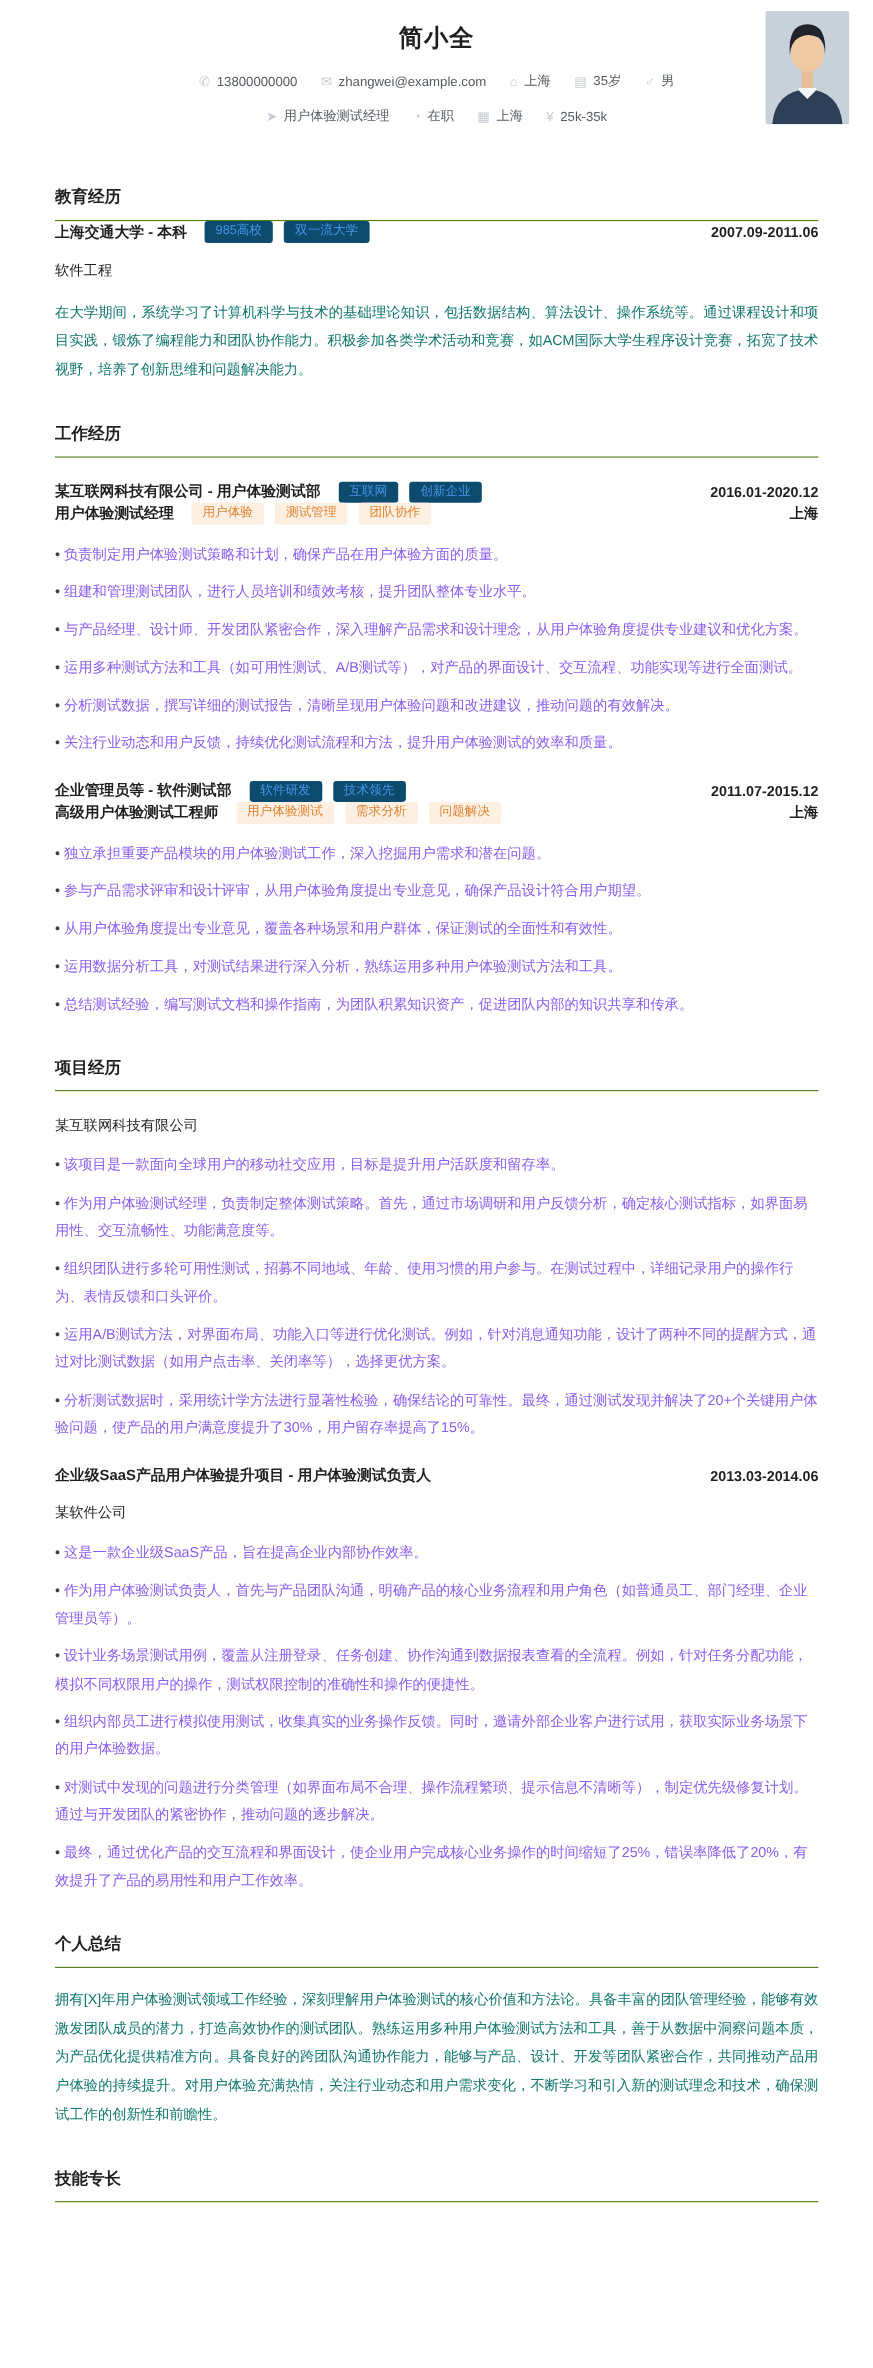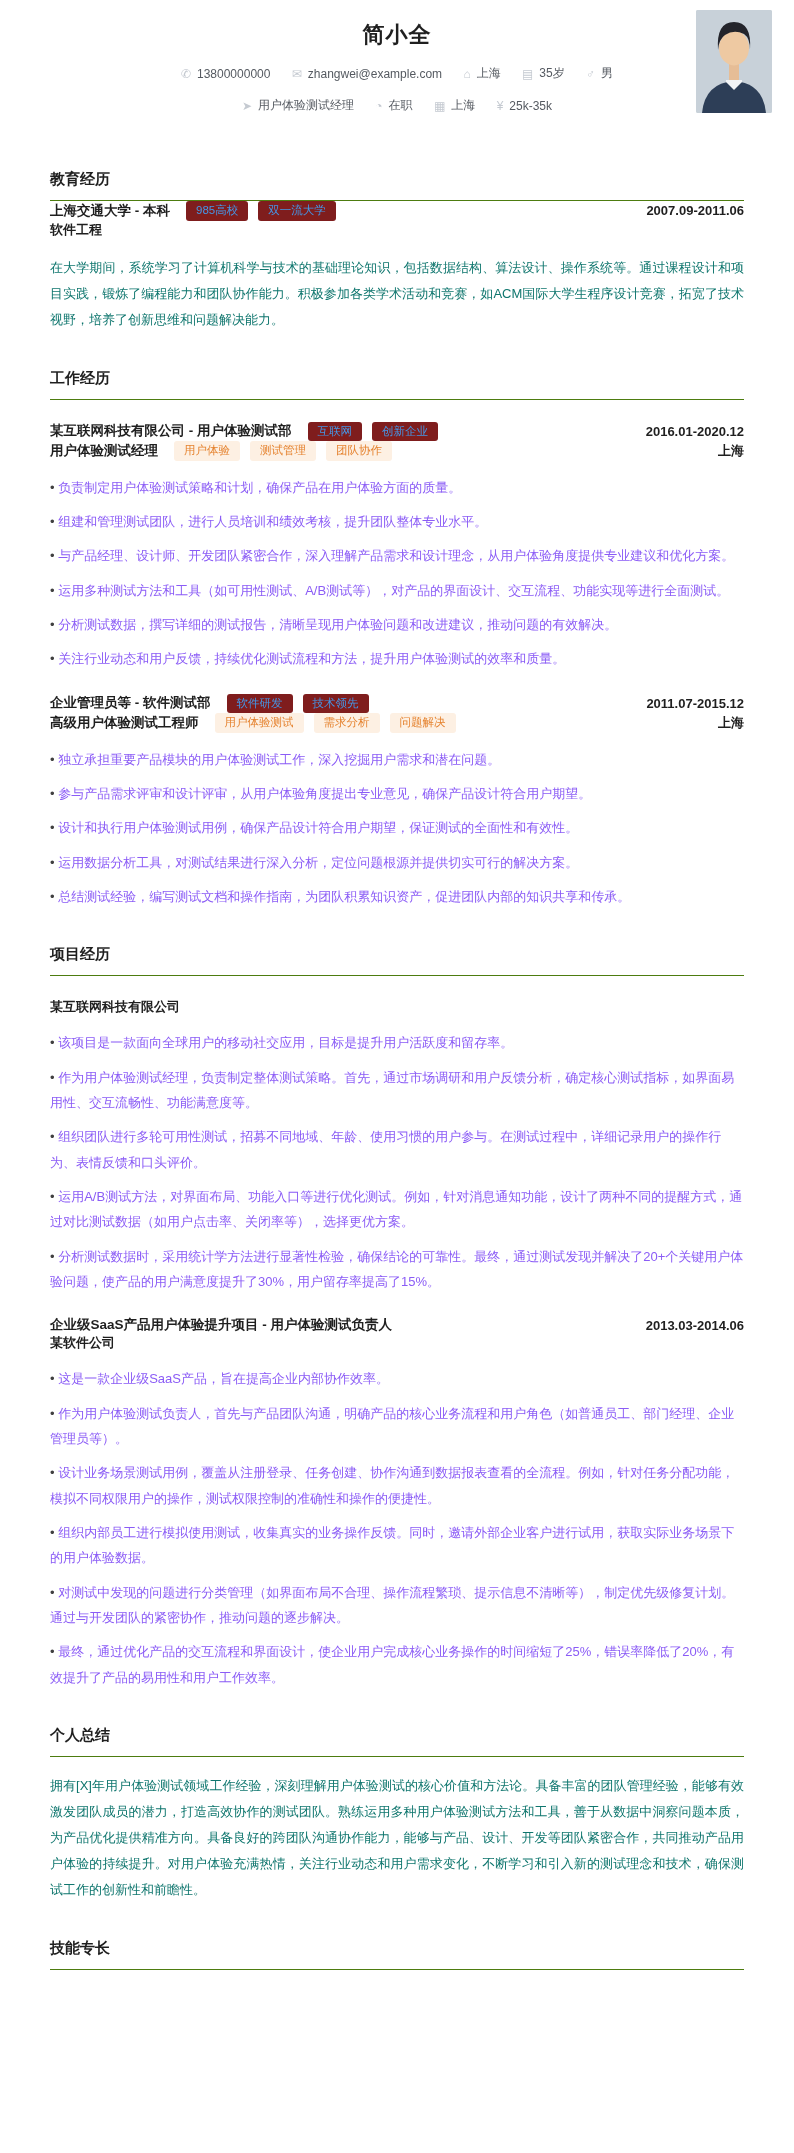--- a/index.html
+++ b/index.html
@@ -24,25 +24,25 @@
   .sec { margin-top:36px; }
   .sec:first-of-type { margin-top:44px; }
   .sec-title { font-size:15px; font-weight:700; color:#1f1f1f;
                padding-bottom:11px; border-bottom:1px solid #4d7c0f; }
 
   .entry { margin-top:22px; }
   .entry-head { display:flex; justify-content:space-between; align-items:center; }
   .eh-left { display:flex; align-items:center; flex-wrap:wrap; }
   .e-title { font-size:13.5px; font-weight:700; color:#1f1f1f; margin-right:6px; }
   .e-date { font-size:13px; font-weight:700; color:#1f1f1f; white-space:nowrap; }
-  .e-sub { font-size:13px; font-weight:700; color:#1f1f1f; }
+  .e-sub { font-size:13px; font-weight:400; margin-top:16px; color:#1f1f1f; }
 
   .tag { display:inline-block; font-size:11.5px; line-height:1; padding:4px 10px;
          border-radius:3px; margin-left:10px; font-weight:400; }
-  .tag.blue   { color:#4596e6; background:#7f1d1d; }
+  .tag.blue   { color:#4596e6; background:#0c4a6e; }
   .tag.orange { color:#e5822e; background:#fdf0e3; }
 
   .body-text { font-size:13px; color:#0f766e; line-height:2.0; margin-top:16px; text-align:justify; }
 
   ul.blt { list-style:none; margin-top:14px; }
   ul.blt li { font-size:13px; color:#8b5cf6; line-height:1.95; margin-bottom:9px; }
   ul.blt li::before { content:"•  "; color:#404040; }
 </style>
 </head>
 <body>
@@ -162,22 +162,22 @@
           <span class="e-title">高级用户体验测试工程师</span>
           <span class="tag orange">用户体验测试</span>
           <span class="tag orange">需求分析</span>
           <span class="tag orange">问题解决</span>
         </div>
         <span class="e-date">上海</span>
       </div>
       <ul class="blt">
         <li>独立承担重要产品模块的用户体验测试工作，深入挖掘用户需求和潜在问题。</li>
         <li>参与产品需求评审和设计评审，从用户体验角度提出专业意见，确保产品设计符合用户期望。</li>
-        <li>设计和执行用户体验测试用例，确保产品设计符合用户期望，保证测试的全面性和有效性。</li>
-        <li>运用数据分析工具，对测试结果进行深入分析，定位问题根源并提供切实可行的解决方案。</li>
+        <li>从用户体验角度提出专业意见，覆盖各种场景和用户群体，保证测试的全面性和有效性。</li>
+        <li>运用数据分析工具，对测试结果进行深入分析，熟练运用多种用户体验测试方法和工具。</li>
         <li>总结测试经验，编写测试文档和操作指南，为团队积累知识资产，促进团队内部的知识共享和传承。</li>
       </ul>
     </div>
   </section>
 
   <section class="sec">
     <h2 class="sec-title">项目经历</h2>
 
     <div class="entry">
       <div class="e-sub">某互联网科技有限公司</div>

